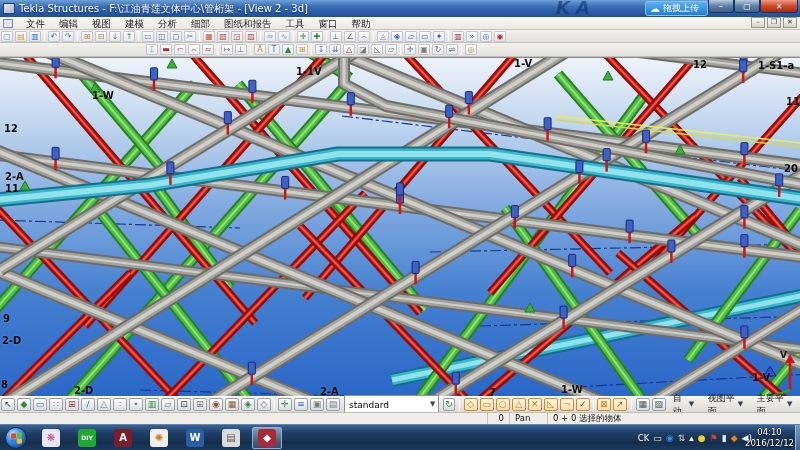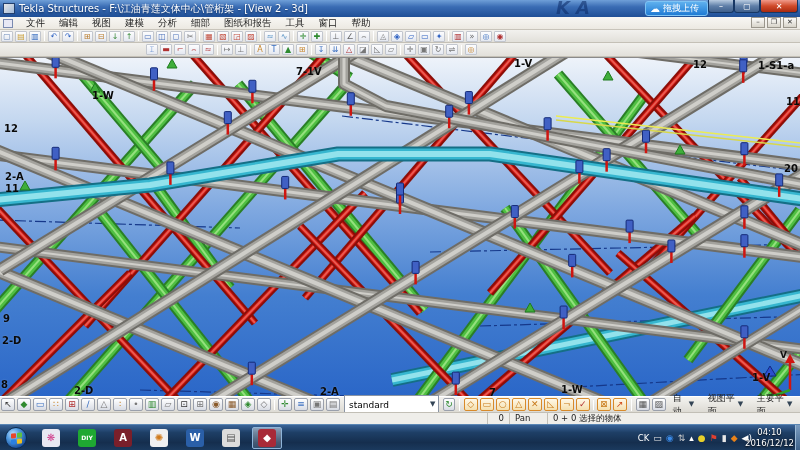--- a/index.html
+++ b/index.html
@@ -26,21 +26,21 @@
     background:linear-gradient(#9fb8d4,#49engined);} 
   .wbtn { background:linear-gradient(#b8cbe0,#5f7fa8 50%,#3f608c); width:26px; }
   .wbtn.close { background:linear-gradient(#f09a8a,#d04a2a 50%,#a82a10); width:38px; }
 
   
   #menubar { position:absolute; left:0; top:17px; width:800px; height:13px;
     background:linear-gradient(#f8f7f4,#ece9e2); border-bottom:1px solid #c8c4ba;
     display:flex; align-items:center; font-size:9.5px; color:#222; }
   #menubar .docico { width:10px; height:9px; margin:0 6px 0 3px; background:#e8e8f4;
     border:1px solid #7a8ab0; }
-  .menu-item { padding:0 7px; height:13px; line-height:13px;font-family:Liberation Serif, serif; }
+  .menu-item { padding:0 7px; height:13px; line-height:13px; }
   #mdi-controls { position:absolute; right:3px; top:0; display:flex; gap:2px; }
   .mdibtn { width:14px; height:11px; border:1px solid #9a968c; background:linear-gradient(#fdfdfb,#d8d4ca);
     font-size:7px; line-height:9px; text-align:center; color:#333; }
 
   
   .toolbar { position:absolute; left:0; width:800px; background:linear-gradient(#f2f1ee,#e2e0da);
     display:flex; align-items:center; border-bottom:1px solid #c4c0b6; }
   #toolbar1 { top:30px; height:13px; }
   #toolbar2 { top:43px; height:14px; }
   #toolbar2 .spacer { width:145px; height:100%; }
@@ -425,21 +425,21 @@
         <polygon points="25,123 20,132 30,132" fill="#3fae3a" stroke="#1f7a1f"></polygon>
         <polygon points="530,245 525,254 535,254" fill="#3fae3a" stroke="#1f7a1f"></polygon>
         <line x1="790" y1="332" x2="790" y2="300" stroke="#d01510" stroke-width="2.5"></line>
         <line x1="790" y1="332" x2="762" y2="342" stroke="#2fa02a" stroke-width="2.5"></line>
         <polygon points="790,296 785,305 795,305" fill="#d01510"></polygon>
         <polygon points="770,308 764,318 776,318" fill="#2a4fd0" stroke="#122a80"></polygon>
         <text x="780" y="300" font-size="9" font-weight="bold" fill="#111">V</text>
       </svg>
     <div id="viewport-labels">
         <div class="grid-label" style="left: 92px; top: 32px;">1-W</div>
-        <div class="grid-label" style="left: 296px; top: 8px;">7-1V</div>
+        <div class="grid-label" style="left: 296px; top: 8px;">1-1V</div>
         <div class="grid-label" style="left: 514px; top: 0px;">1-V</div>
         <div class="grid-label" style="left: 693px; top: 1px;">12</div>
         <div class="grid-label" style="left: 758px; top: 2px;">1-S1-a</div>
         <div class="grid-label" style="left: 786px; top: 38px;">11</div>
         <div class="grid-label" style="left: 784px; top: 105px;">20</div>
         <div class="grid-label" style="left: 4px; top: 65px;">12</div>
         <div class="grid-label" style="left: 5px; top: 113px;">2-A</div>
         <div class="grid-label" style="left: 5px; top: 125px;">11</div>
         <div class="grid-label" style="left: 3px; top: 255px;">9</div>
         <div class="grid-label" style="left: 2px; top: 277px;">2-D</div>

